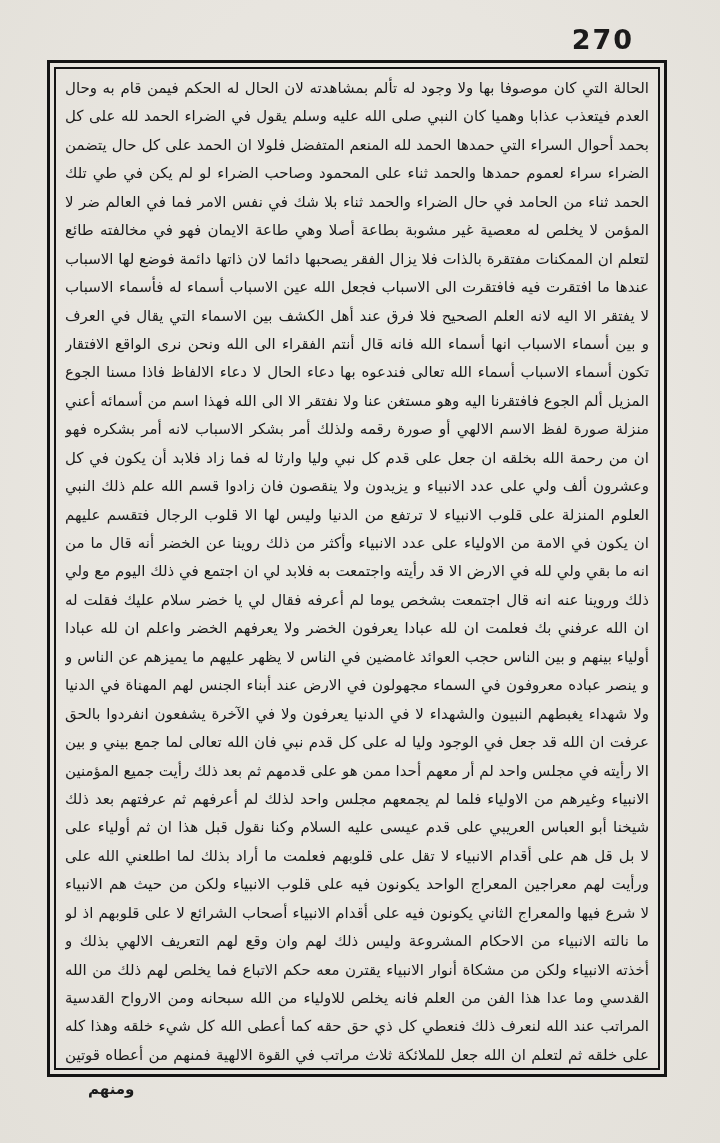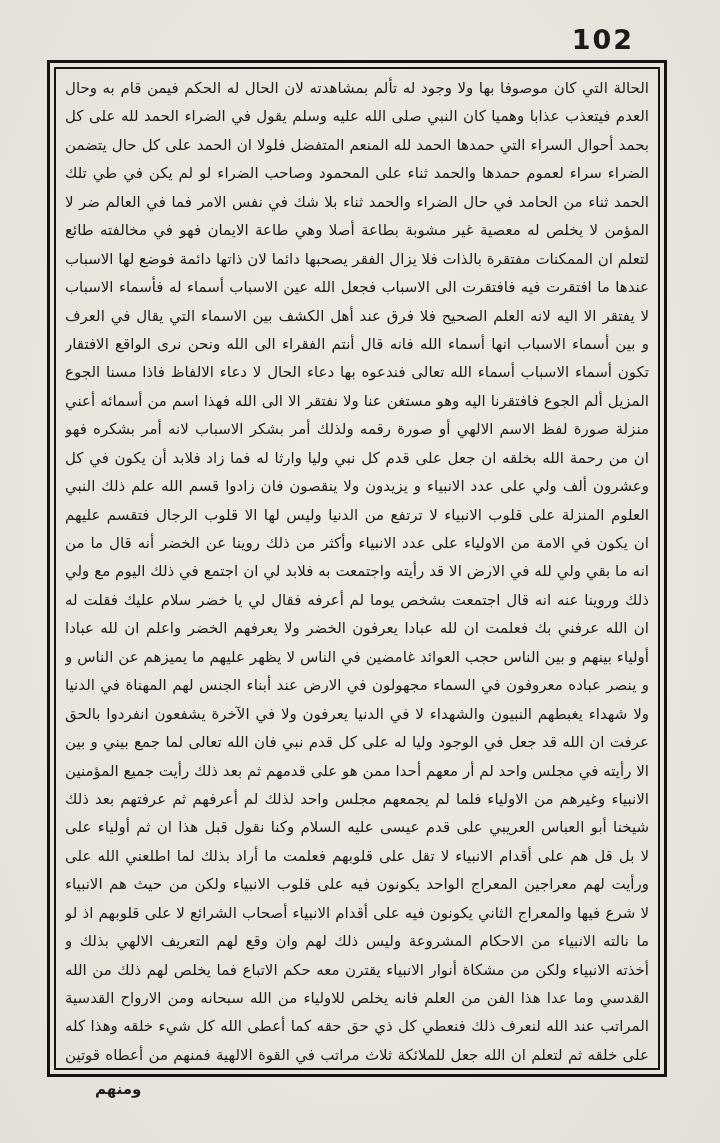--- a/index.html
+++ b/index.html
@@ -55,33 +55,33 @@
     text-align-last:justify;
     font-size:15px;
     line-height:28.45px;
     height:28.45px;
     overflow:hidden;
     white-space:normal;
     color:var(--ink);
   }
   .catchword{
     position:absolute;
-    left:95px;top:1080px;
+    left:88px;top:1080px;
     font-size:15px;
     font-weight:bold;
     color:var(--ink);
     direction:rtl;
   }
 </style>
 </head>
 <body>
 
 <div class="page">
 
-  <div class="folio-number">102</div>
+  <div class="folio-number">270</div>
 
   <div class="frame-outer">
     <div class="frame-inner">
       <div class="text-block">
           <div class="text-line">الحالة التي كان موصوفا بها ولا وجود له تألم بمشاهدته لان الحال له الحكم فيمن قام به وحال هذا الممكن الآن مشاهدة</div>
           <div class="text-line">العدم فيتعذب عذابا وهميا كان النبي صلى الله عليه وسلم يقول في الضراء الحمد لله على كل حال ومن الاحوال الموجبة</div>
           <div class="text-line">بحمد أحوال السراء التي حمدها الحمد لله المنعم المتفضل فلولا ان الحمد على كل حال يتضمن حمد السراء فهو اعلام بأن في</div>
           <div class="text-line">الضراء سراء لعموم حمدها والحمد ثناء على المحمود وصاحب الضراء لو لم يكن في طي تلك الضراء سراء لم يكن ذلك</div>
           <div class="text-line">الحمد ثناء من الحامد في حال الضراء والحمد ثناء بلا شك في نفس الامر فما في العالم ضر لا يكون مشوبا برحمة كما ان</div>
           <div class="text-line">المؤمن لا يخلص له معصية غير مشوبة بطاعة أصلا وهي طاعة الايمان فهو في مخالفته طائع عاص كالمعذب المرحوم ثم</div>

